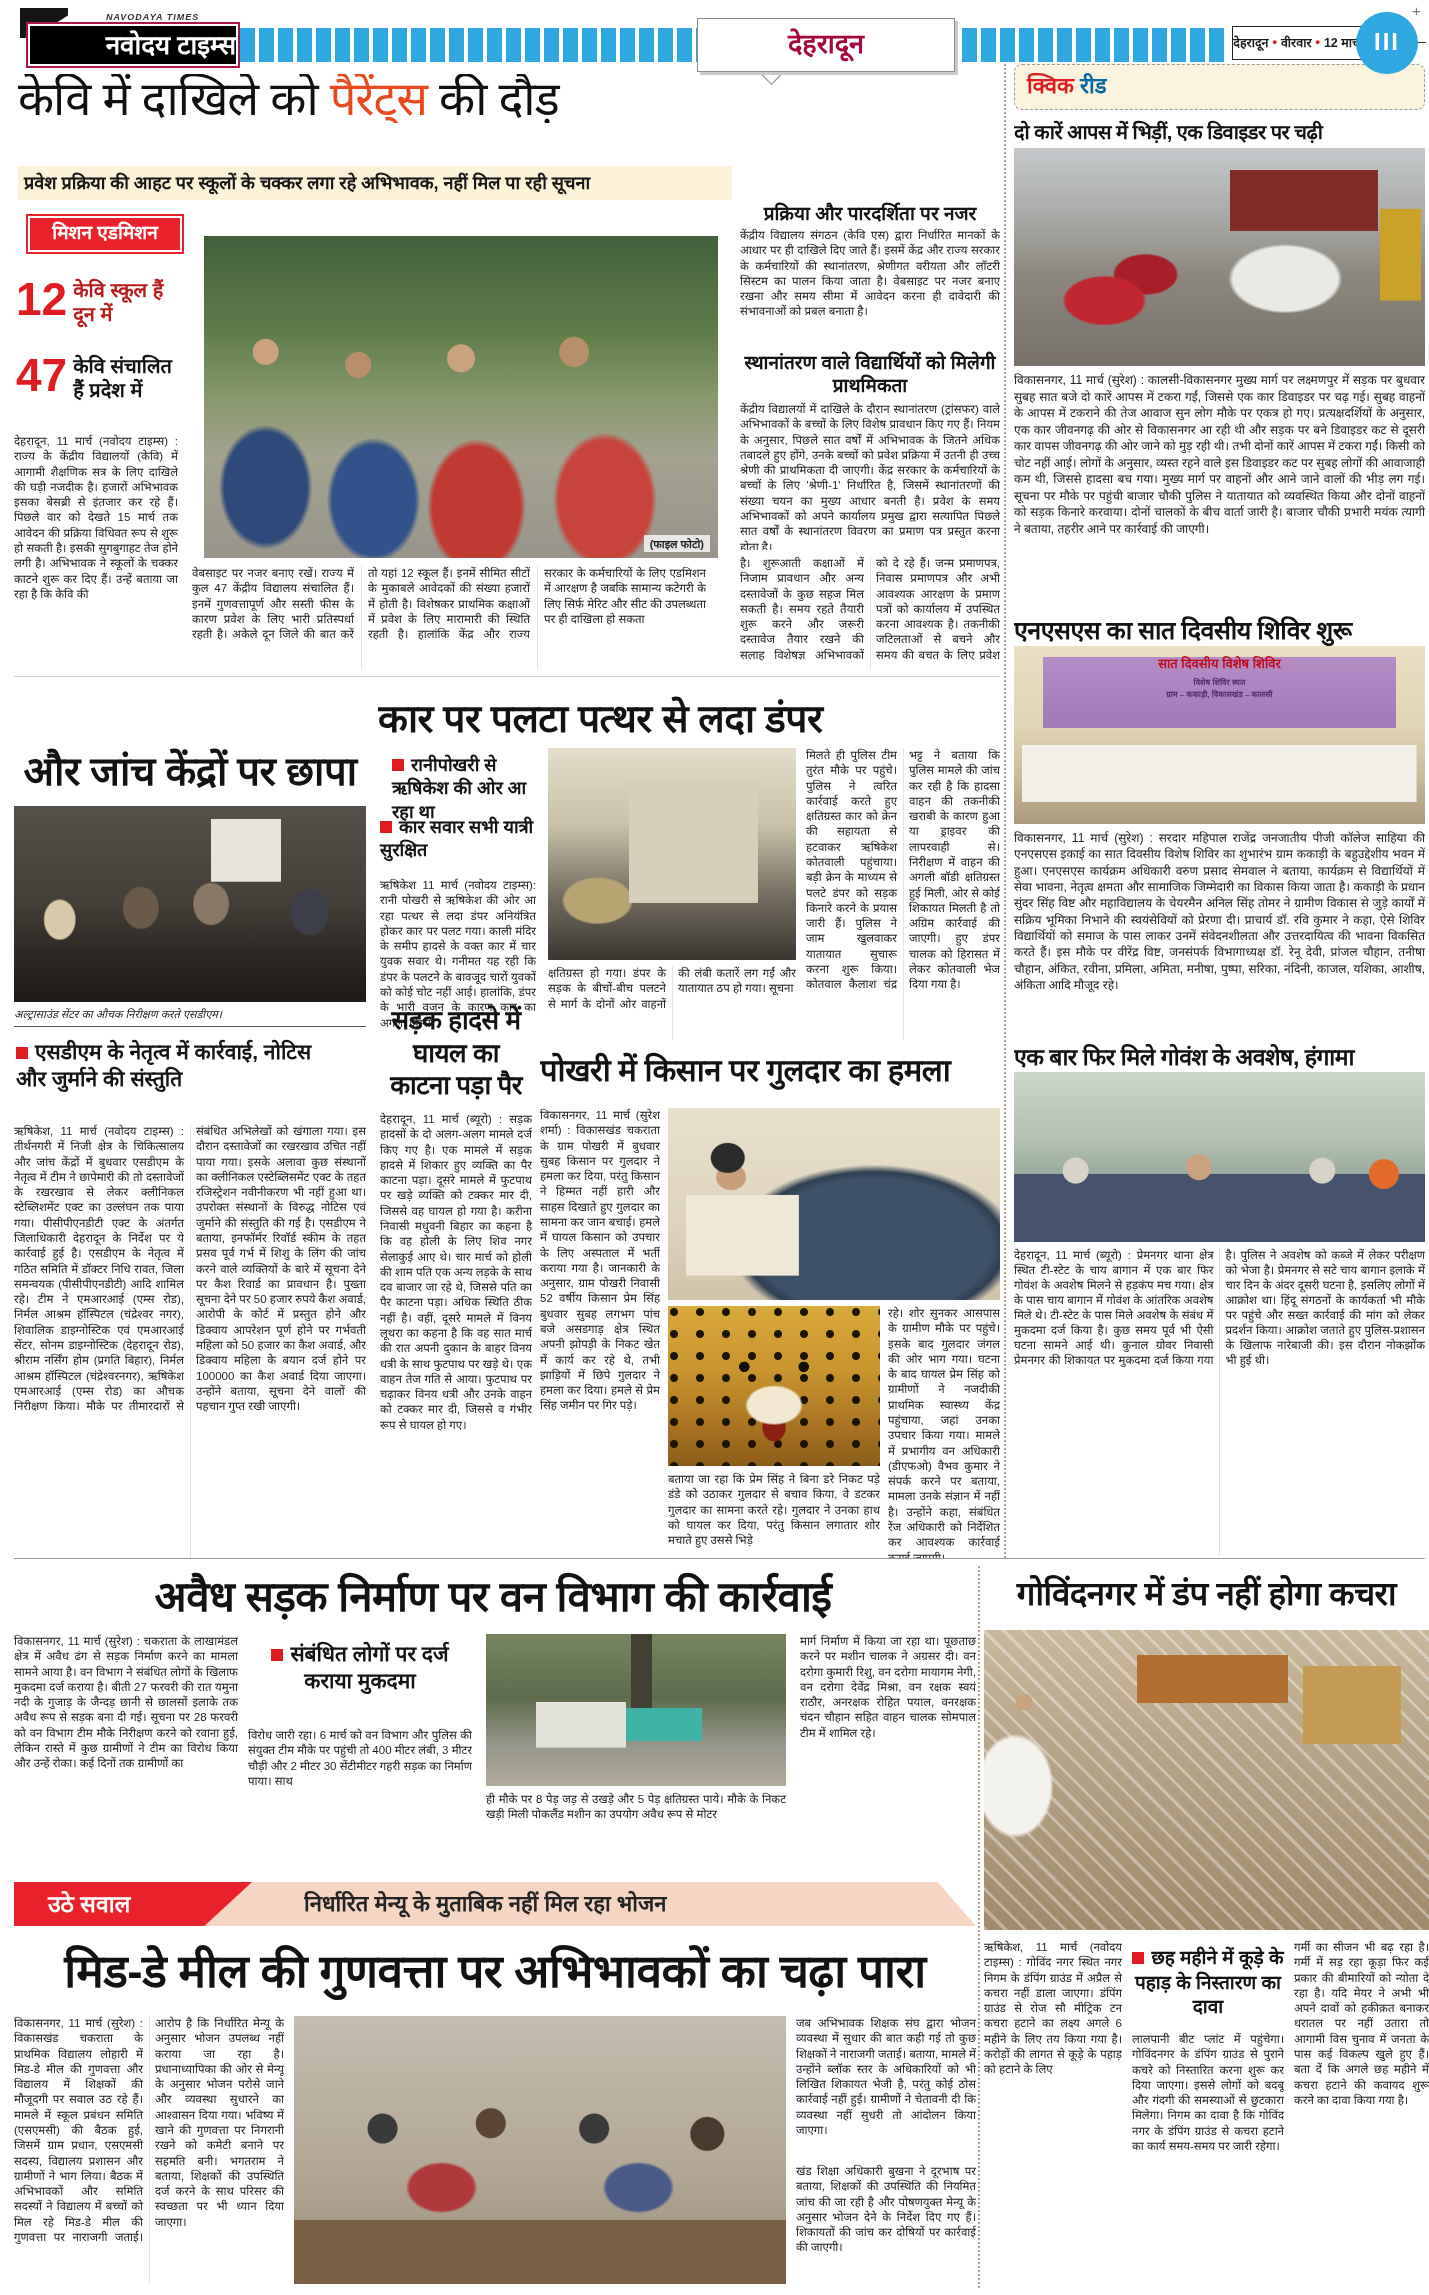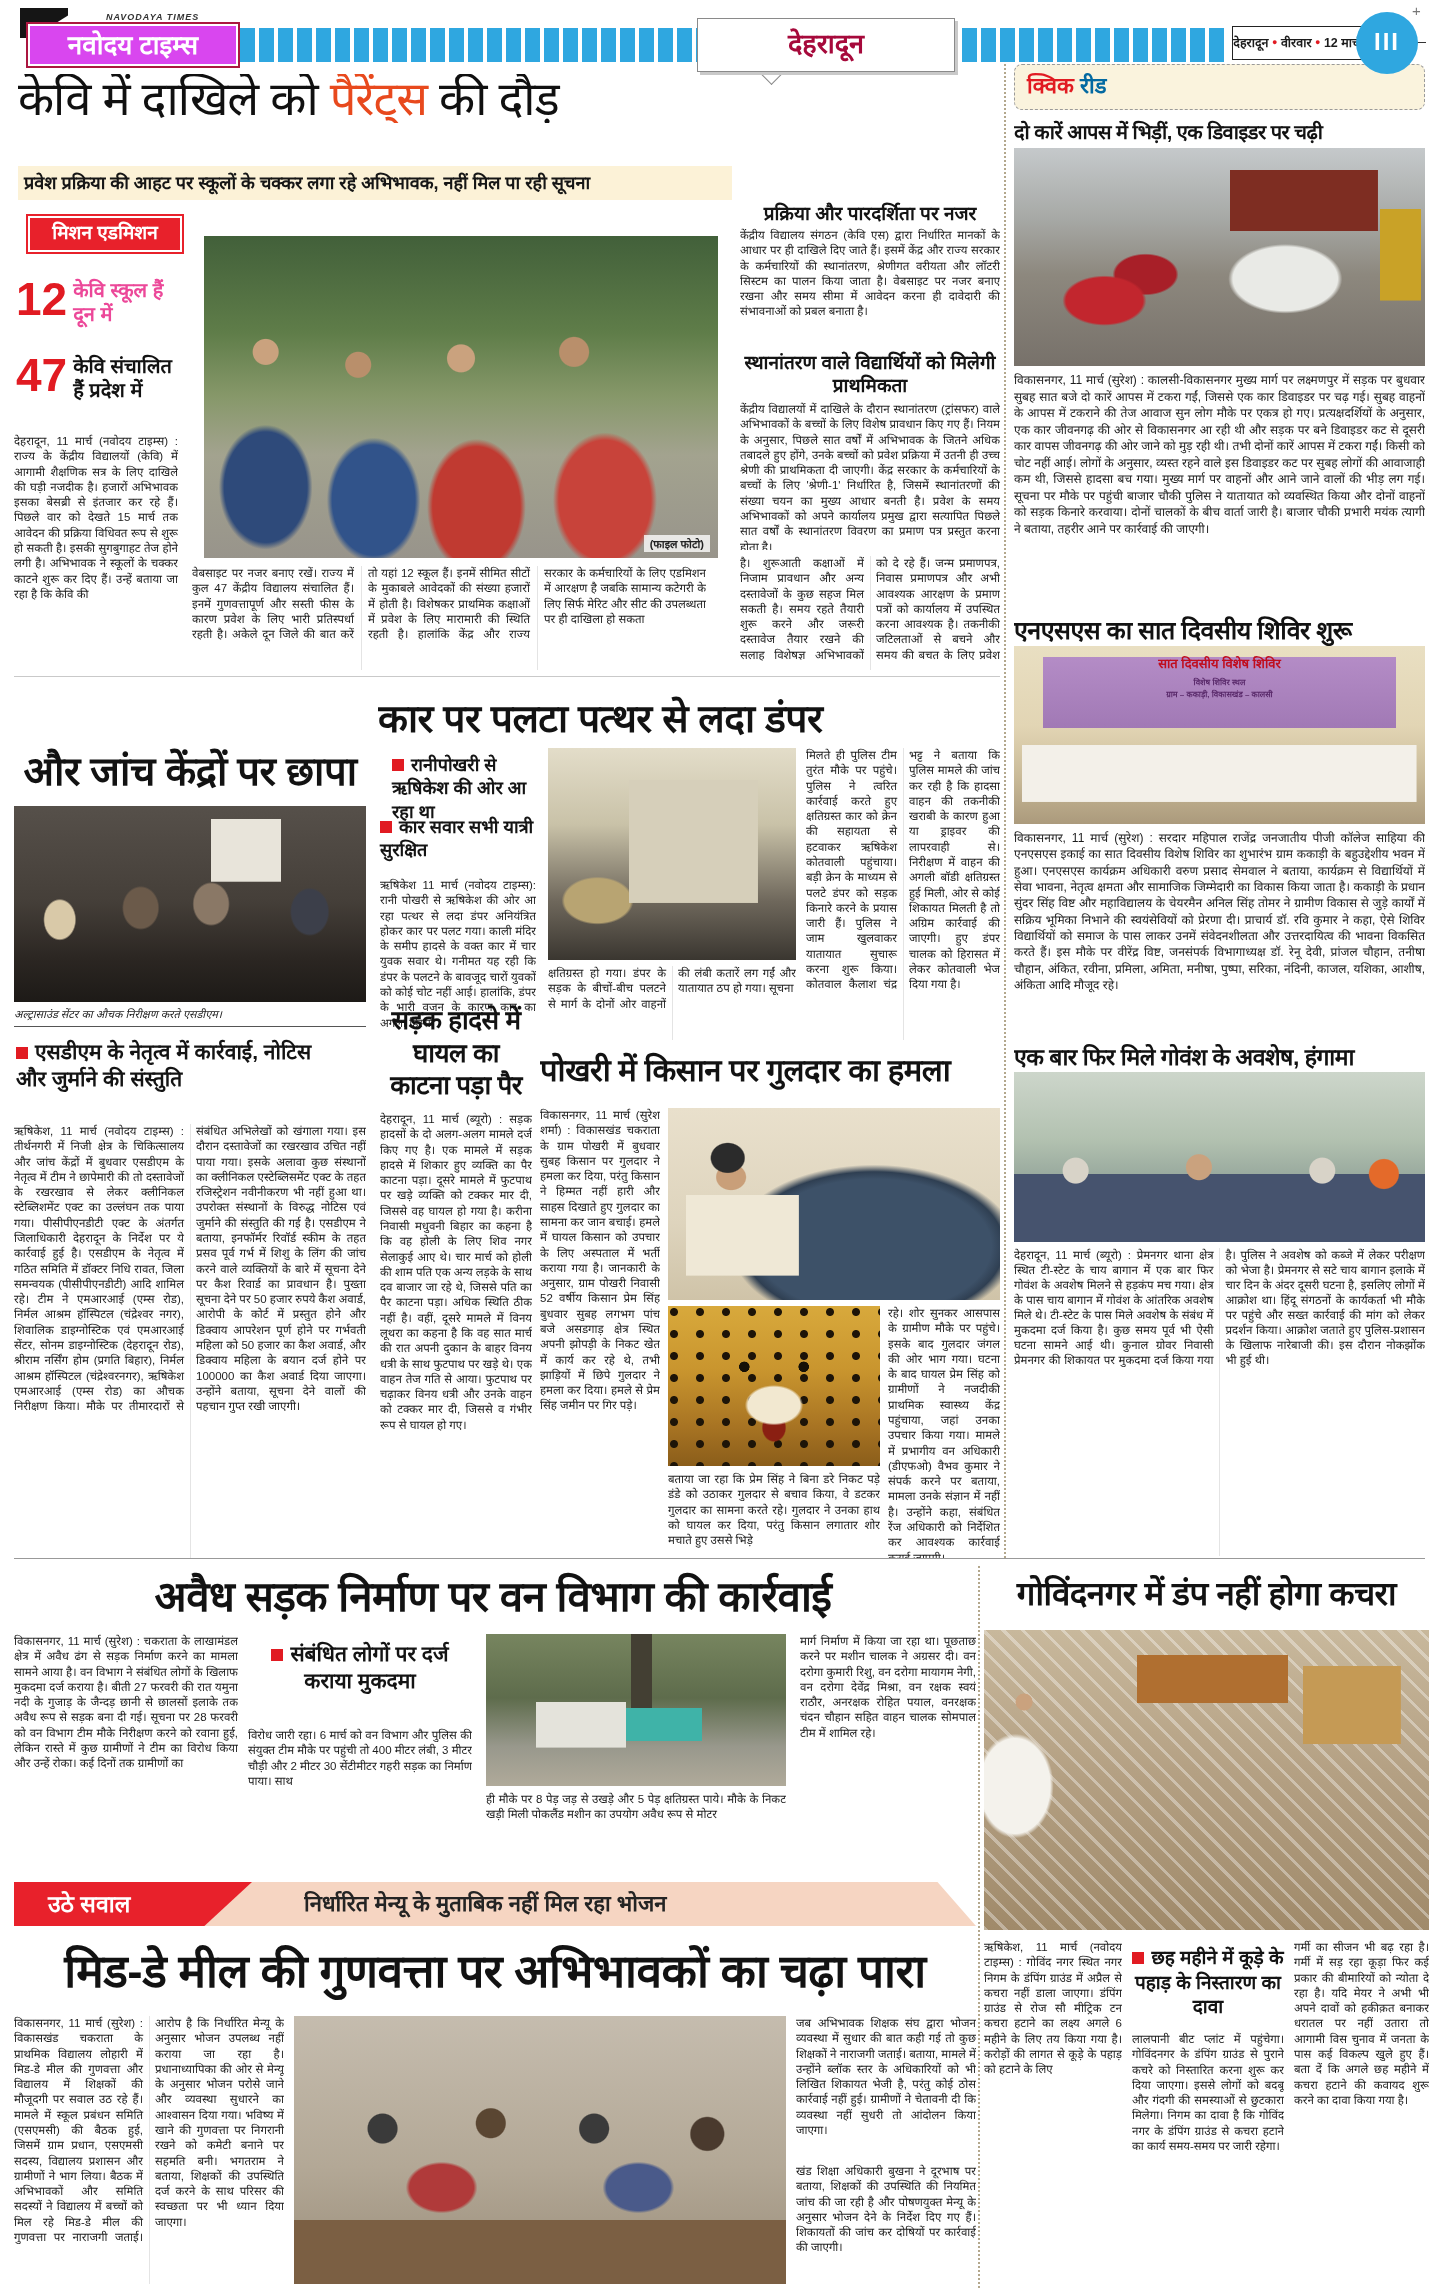--- a/index.html
+++ b/index.html
@@ -24,21 +24,21 @@
         font-size:11px;font-weight:700;color:#222;}
 </style>
 </head>
 <body>
 
 <div class="page">
 
   <div class="abs" style="left:20px;top:8px;width:48px;height:30px;background:#151515;clip-path:polygon(0 0,100% 0,100% 25%,25% 100%,0 100%);"></div>
   <div class="abs" style="left:106px;top:12px;font-size:9px;font-weight:700;letter-spacing:1px;color:#333;font-style:italic;">NAVODAYA TIMES</div>
   <div class="abs" style="left:240px;top:28px;width:988px;height:34px;background:repeating-linear-gradient(90deg,#2fa7e0 0 15px,#ffffff 15px 19px);"></div>
-  <div class="abs" style="left:28px;top:24px;width:210px;height:42px;background:#d946ef;border:2px solid #fff;outline:2px solid #ab1740;box-sizing:border-box;text-align:center;">
+  <div class="abs" style="left:28px;top:24px;width:210px;height:42px;background:#000000;border:2px solid #fff;outline:2px solid #ab1740;box-sizing:border-box;text-align:right;">
     <span style="color:#fff;font-size:26px;font-weight:800;line-height:38px;">नवोदय टाइम्स</span>
   </div>
   <div class="abs" style="left:697px;top:18px;width:256px;height:52px;background:#fff;border:1px solid #8a8a8a;box-shadow:3px 3px 0 #c9c9c9;text-align:center;z-index:3;">
     <span style="color:#a6093b;font-size:27px;font-weight:800;line-height:50px;">देहरादून</span>
   </div>
   <div class="abs" style="left:762px;top:62px;width:18px;height:18px;background:#fff;border-right:1px solid #8a8a8a;border-bottom:1px solid #8a8a8a;transform:rotate(45deg);z-index:2;"></div>
   <div class="abs" style="left:1330px;top:42px;width:96px;border-top:1.5px solid #333;"></div>
   <div class="abs" style="left:1232px;top:26px;width:164px;height:34px;border:1.5px solid #222;background:#fff;box-sizing:border-box;text-align:center;font-size:12.5px;font-weight:700;line-height:30px;z-index:3;">
     <span>देहरादून</span>
     <span style="color:#e11b22;font-size:9px;vertical-align:2px;">●</span>
@@ -55,21 +55,21 @@
     <span>केवि में दाखिले को </span><span style="color:#e8491d;">पैरेंट्स</span><span> की दौड़</span>
   </div>
   <div class="abs fit" style="left:18px;top:166px;width:714px;height:34px;background:#fcf2d7;font-size:18px;font-weight:800;line-height:34px;padding-left:6px;box-sizing:border-box;color:#161616;">प्रवेश प्रक्रिया की आहट पर स्कूलों के चक्कर लगा रहे अभिभावक, नहीं मिल पा रही सूचना</div>
 
   <div class="abs" style="left:26px;top:214px;width:158px;height:40px;background:#e8212b;box-shadow:inset 0 0 0 2px #fff;border:2px solid #e8212b;box-sizing:border-box;text-align:center;">
     <span style="color:#fff;font-size:19px;font-weight:800;line-height:34px;">मिशन एडमिशन</span>
   </div>
 
   <div class="abs" style="left:16px;top:278px;width:170px;display:flex;gap:6px;">
     <span style="color:#e11b22;font-size:46px;font-weight:900;line-height:0.95;">12</span>
-    <span style="font-size:20px;font-weight:800;line-height:1.2;color:#ec4899;">केवि स्कूल हैं दून में</span>
+    <span style="font-size:20px;font-weight:800;line-height:1.2;color:#b91c1c;">केवि स्कूल हैं दून में</span>
   </div>
   <div class="abs" style="left:16px;top:354px;width:170px;display:flex;gap:6px;">
     <span style="color:#e11b22;font-size:46px;font-weight:900;line-height:0.95;">47</span>
     <span style="font-size:20px;font-weight:800;line-height:1.2;color:#121212;">केवि संचालित हैं प्रदेश में</span>
   </div>
   <div class="abs body-txt" style="left:14px;top:434px;width:164px;height:234px;">देहरादून, 11 मार्च (नवोदय टाइम्स) : राज्य के केंद्रीय विद्यालयों (केवि) में आगामी शैक्षणिक सत्र के लिए दाखिले की घड़ी नजदीक है। हजारों अभिभावक इसका बेसब्री से इंतजार कर रहे हैं। पिछले वार को देखते 15 मार्च तक आवेदन की प्रक्रिया विधिवत रूप से शुरू हो सकती है। इसकी सुगबुगाहट तेज होने लगी है। अभिभावक ने स्कूलों के चक्कर काटने शुरू कर दिए हैं। उन्हें बताया जा रहा है कि केवि की</div>
 
   <div class="photo" style="left:204px;top:236px;width:514px;height:322px;background:
        radial-gradient(26px 26px at 12% 36%,#caa27e 0 48%,transparent 52%),
        radial-gradient(26px 26px at 30% 40%,#b98f6b 0 48%,transparent 52%),

